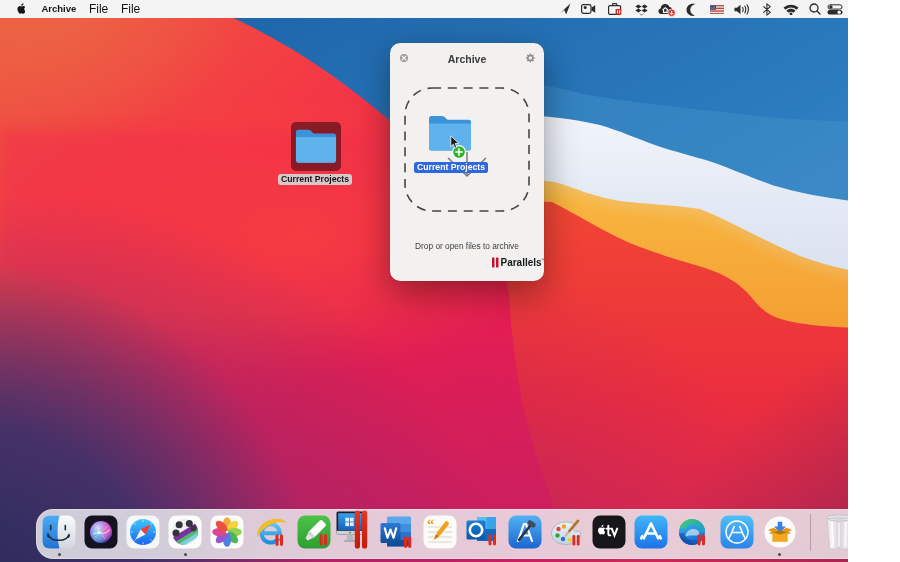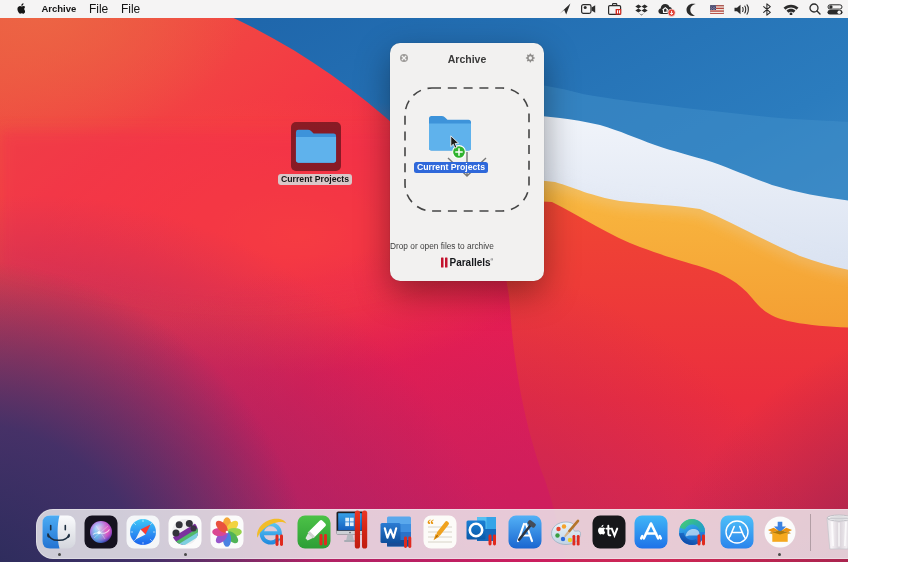--- a/index.html
+++ b/index.html
@@ -15,22 +15,22 @@
 
 #win{position:absolute;left:390px;top:43px;width:154px;height:238px;background:#f2f1f0;border-radius:10px;box-shadow:0 12px 34px rgba(0,0,0,.38),0 0 1px rgba(0,0,0,.3);z-index:40;}
 #win .title{position:absolute;left:0;top:9.5px;width:100%;text-align:center;font-size:10.5px;font-weight:700;color:#3a3a3a;}
 #win .close{position:absolute;left:10px;top:11px;width:8px;height:8px;}
 #win .gear{position:absolute;right:9px;top:10px;width:10px;height:10px;}
 #dropzone{position:absolute;left:14px;top:44px;width:126px;height:125px;}
 #dz-folder{position:absolute;left:38px;top:69.5px;width:44px;height:40px;}
 #dz-label{position:absolute;left:24px;top:119px;width:74px;height:11px;background:#2f68da;border-radius:2.5px;color:#fff;font-size:8.7px;font-weight:700;text-align:center;line-height:11px;letter-spacing:0;}
 #dz-cursor{position:absolute;left:59px;top:91.5px;width:11px;height:15px;}
 #dz-plus{position:absolute;left:62px;top:102px;width:14px;height:14px;}
-#win .droptext{position:absolute;left:0;top:197.5px;width:100%;font-size:8.3px;color:#3d3d3d;}
-#plogo{position:absolute;left:0;top:214px;width:100%;display:flex;justify-content:center;align-items:center;}
+#win .droptext{position:absolute;left:0;top:197.5px;width:100%;text-align:center;font-size:8.3px;color:#3d3d3d;}
+#plogo{position:absolute;left:0;top:214px;width:100%;display:flex;justify-content:flex-end;align-items:center;}
 
 #dfold-sel{position:absolute;left:291px;top:122px;width:50px;height:49px;background:rgba(30,0,6,.5);border-radius:5px;z-index:10;}
 #dfold{position:absolute;left:295px;top:126px;width:42px;height:40px;z-index:11;}
 #dfold-label{position:absolute;left:278px;top:174px;width:74px;height:11px;background:rgba(214,212,212,.92);border-radius:3px;color:#141414;font-size:8.7px;font-weight:700;text-align:center;line-height:11px;z-index:11;}
 
 #dock{position:absolute;left:36px;top:509px;width:828px;height:48px;background:rgba(236,235,238,.84);border:0.5px solid rgba(255,255,255,.3);border-radius:17px;z-index:45;display:flex;align-items:center;}
 .dicon{position:absolute;width:34px;height:34px;top:515px;z-index:46;}
 .ddot{position:absolute;width:3px;height:3px;border-radius:50%;background:#4a4a4a;top:552.5px;z-index:46;}
 #dsep{position:absolute;left:810px;top:514px;width:1px;height:37px;background:rgba(0,0,0,.22);z-index:46;}
 </style>

